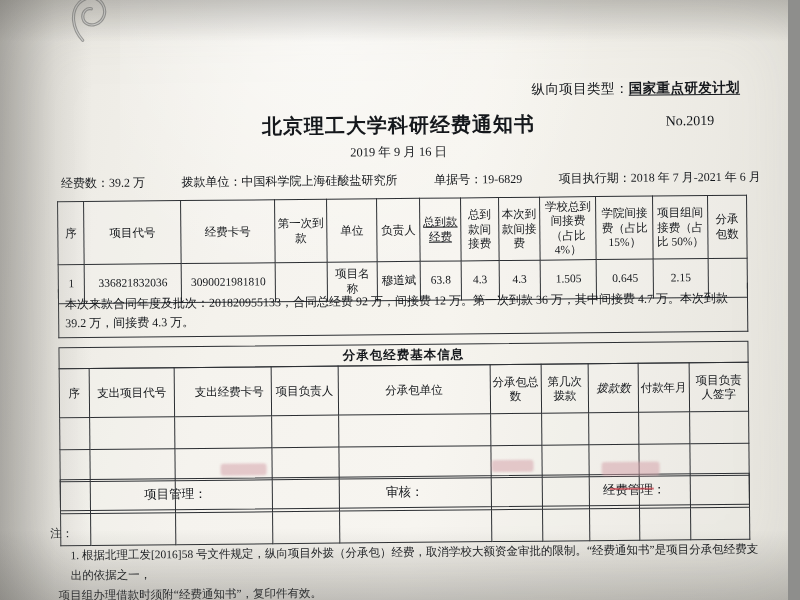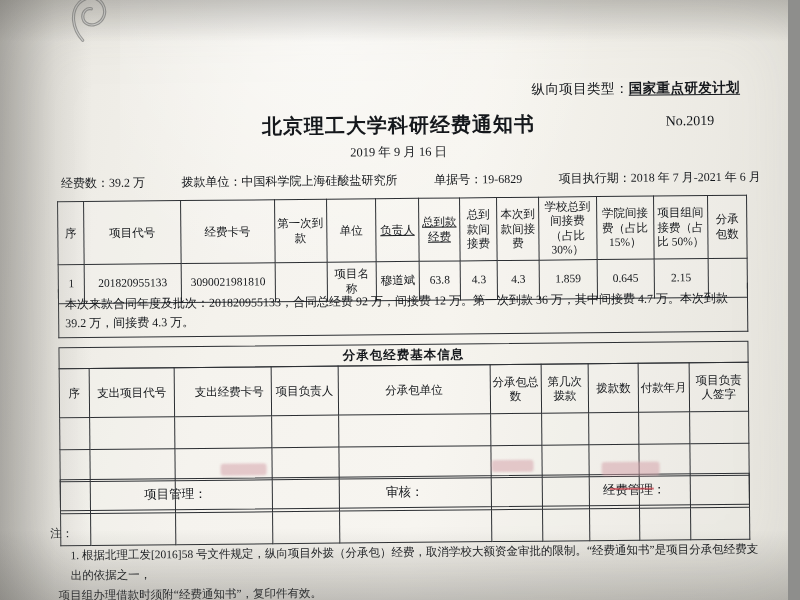--- a/index.html
+++ b/index.html
@@ -150,21 +150,21 @@
     top: 198px;
     width: 690px;
   }
   #fee-table th { height: 54px; font-size: 11.5px; }
   #fee-table td { height: 34px; }
   #fee-table .c-seq { width: 26px; }
   #fee-table .c-code { width: 104px; }
   #fee-table .c-card { width: 96px; }
   #fee-table .c-name { width: 66px; }
   #fee-table .c-unit { width: 62px; border-radius: 13px; }
-  #fee-table .c-owner { width: 52px; text-decoration: underline; }
+  #fee-table .c-owner { width: 52px; }
   #fee-table .c-total { width: 44px; text-decoration: underline; }
   #fee-table .c-indirect { width: 42px; }
   #fee-table .c-arrive { width: 48px; }
   #fee-table .c-school { width: 64px; }
   #fee-table .c-college { width: 62px; text-align: center; }
   #fee-table .c-group { width: 58px; }
   #fee-table .c-sub { width: 46px; }
 
   .note-cell {
     position: absolute;
@@ -203,21 +203,21 @@
   }
   #sub-table th { height: 44px; }
   #sub-table td { height: 27px; }
   #sub-table .s-seq { width: 28px; }
   #sub-table .s-code { width: 96px; }
   #sub-table .s-card { width: 94px; padding-left: 15px; }
   #sub-table .s-owner { width: 74px; }
   #sub-table .s-unit { width: 178px; }
   #sub-table .s-total { width: 54px; }
   #sub-table .s-times { width: 50px; }
-  #sub-table .s-amount { width: 52px; }
+  #sub-table .s-amount { width: 52px; font-style: italic; }
   #sub-table .s-date { width: 54px; }
   #sub-table .s-sign { width: 64px; border-radius: 7px; }
 
   .sign-row {
     position: absolute;
     left: 58px;
     top: 476px;
     width: 690px;
     height: 32px;
     border: 1px solid #2c2f33;
@@ -310,38 +310,38 @@
         <tr>
           <th class="c-seq">序</th>
           <th class="c-code">项目代号</th>
           <th class="c-card">经费卡号</th>
           <th class="c-name">第一次到款</th>
           <th class="c-unit">单位</th>
           <th class="c-owner">负责人</th>
           <th class="c-total">总到款经费</th>
           <th class="c-indirect">总到款间接费</th>
           <th class="c-arrive">本次到款间接费</th>
-          <th class="c-school">学校总到间接费（占比 30%）</th>
+          <th class="c-school">学校总到间接费（占比 4%）</th>
           <th class="c-college">学院间接费（占比 15%）</th>
           <th class="c-group">项目组间接费（占比 50%）</th>
           <th class="c-sub">分承包数</th>
         </tr>
       </thead>
       <tbody>
         <tr>
           <td>1</td>
-          <td>201820955133</td>
+          <td>336821832036</td>
           <td>3090021981810</td>
           <td></td>
           <td>项目名称</td>
           <td>穆道斌</td>
           <td>63.8</td>
           <td>4.3</td>
           <td>4.3</td>
-          <td>1.859</td>
+          <td>1.505</td>
           <td>0.645</td>
           <td>2.15</td>
           <td></td>
         </tr>
       </tbody>
     </table>
 
     <div class="note-cell">本次来款合同年度及批次：201820955133，合同总经费 92 万，间接费 12 万。第一次到款 36 万，其中间接费 4.7 万。本次到款 39.2 万，间接费 4.3 万。</div>
 
     <div class="section-bar">分承包经费基本信息</div>

